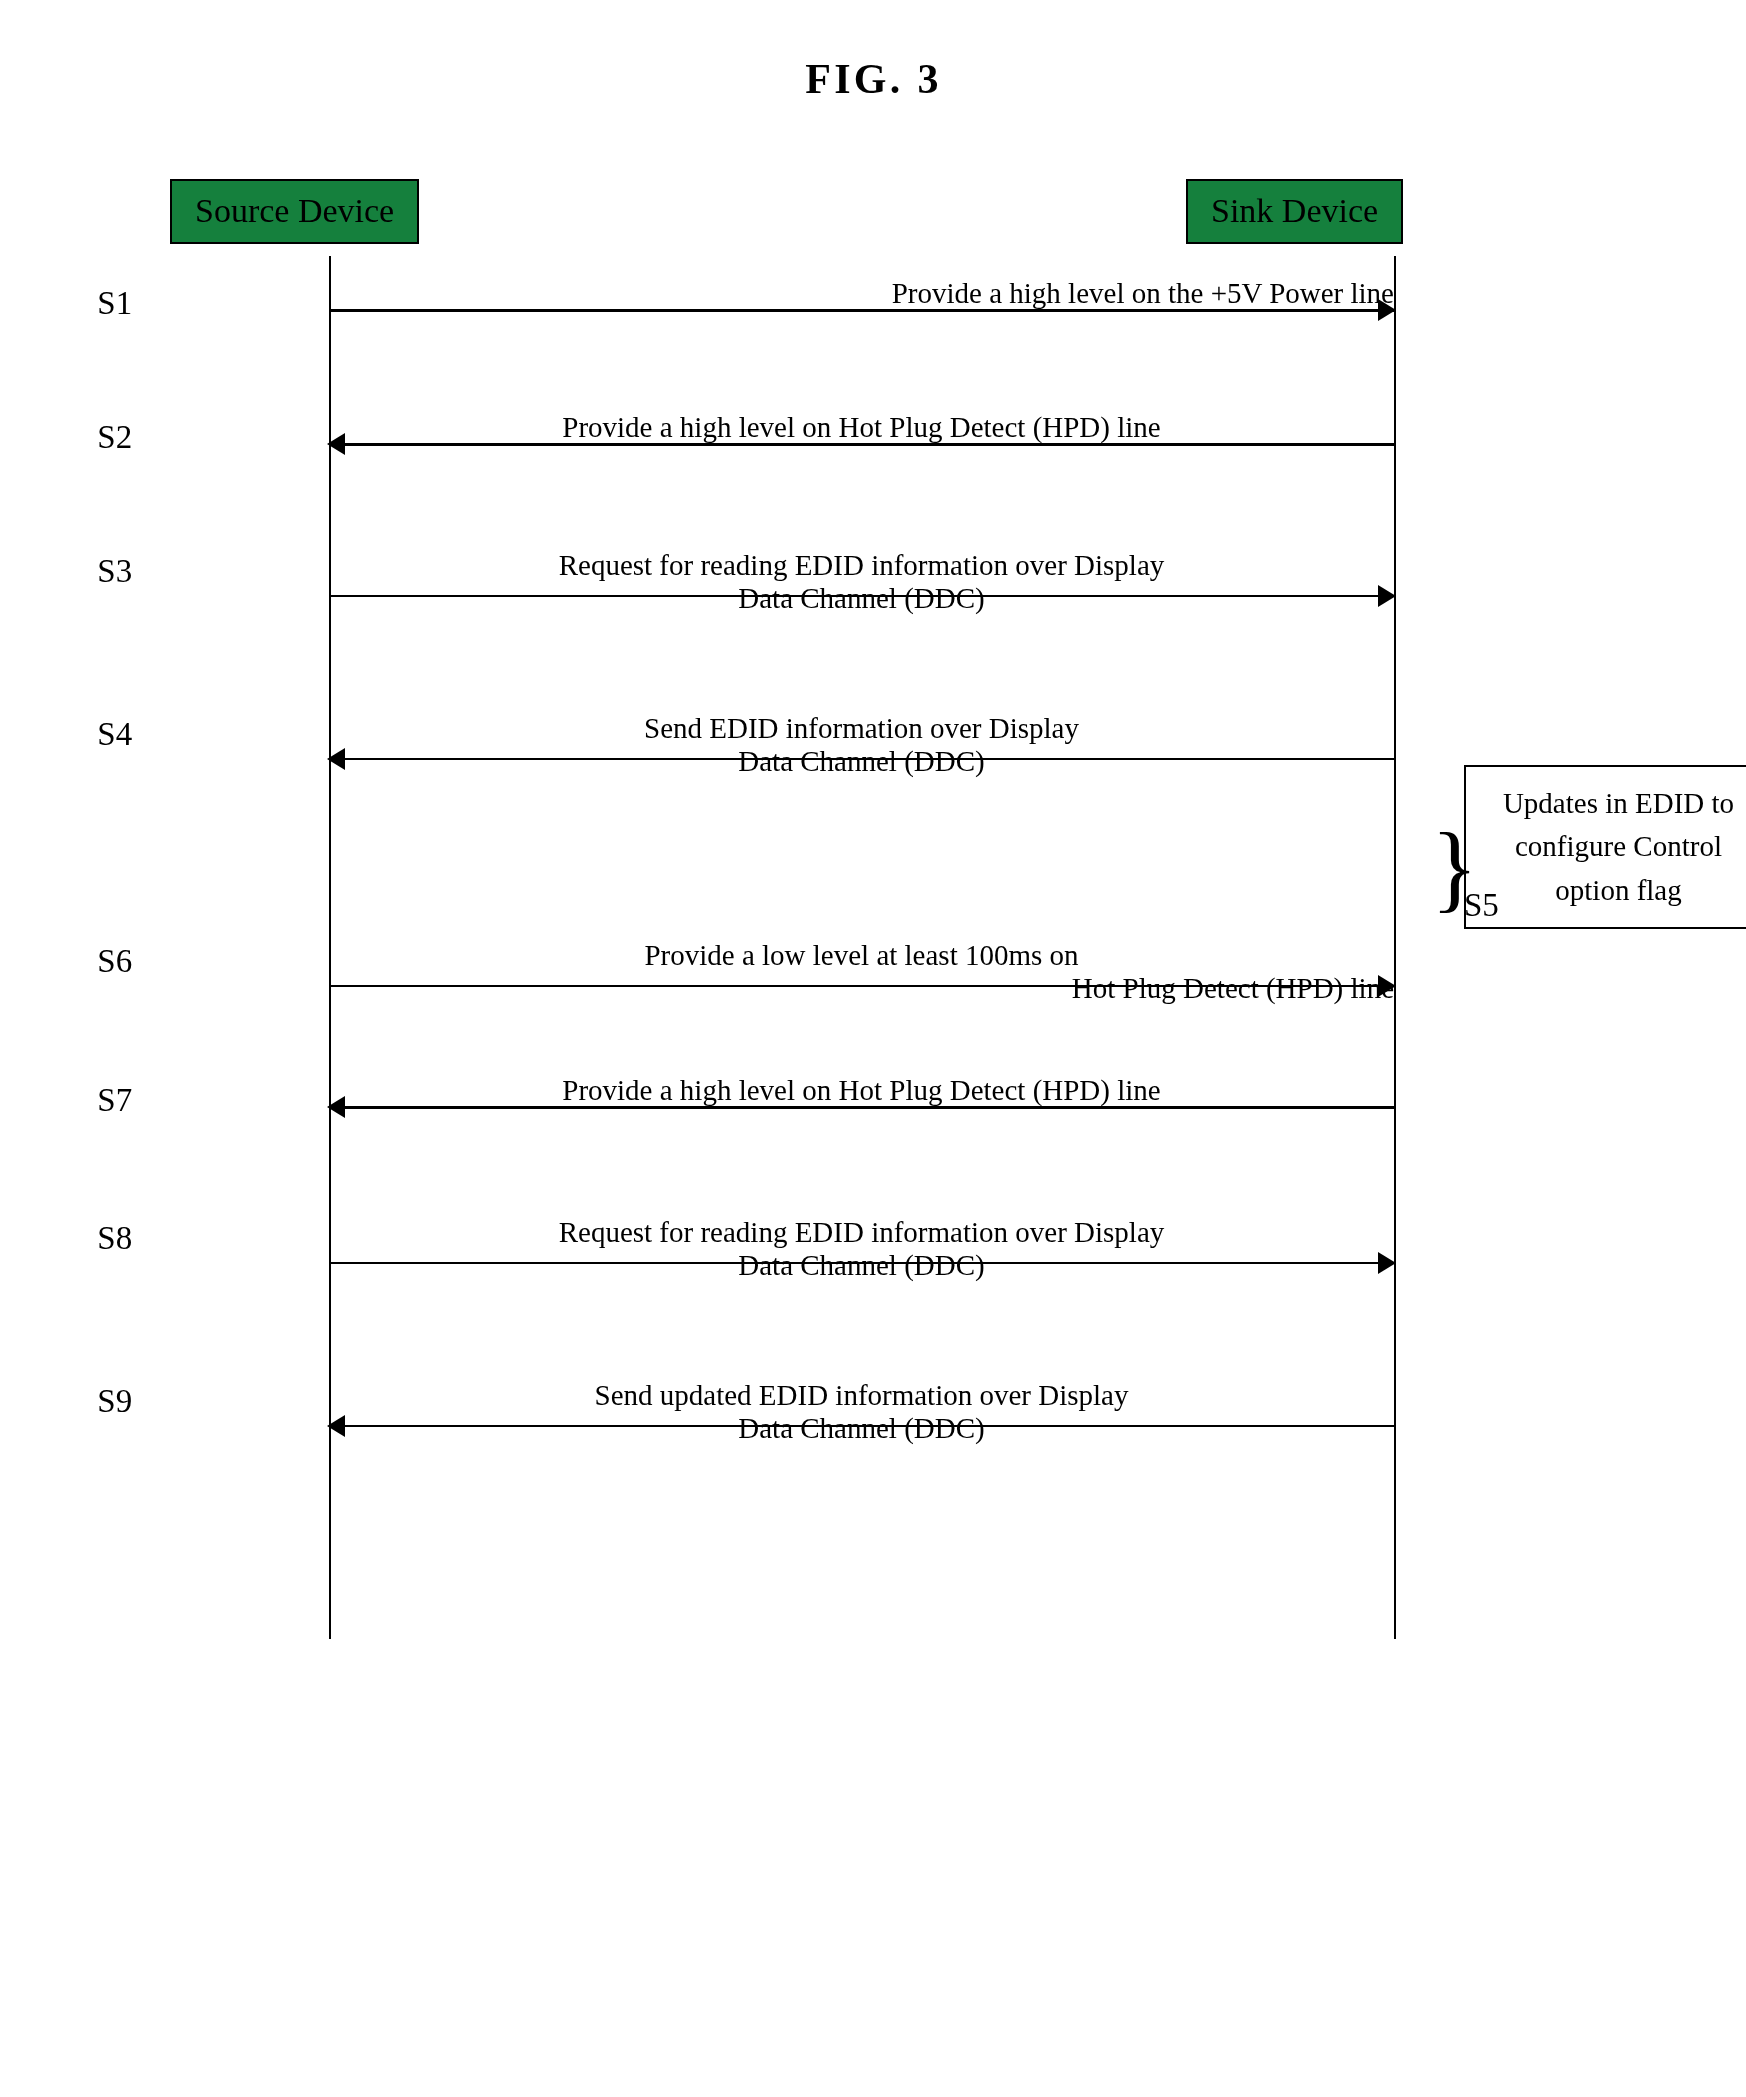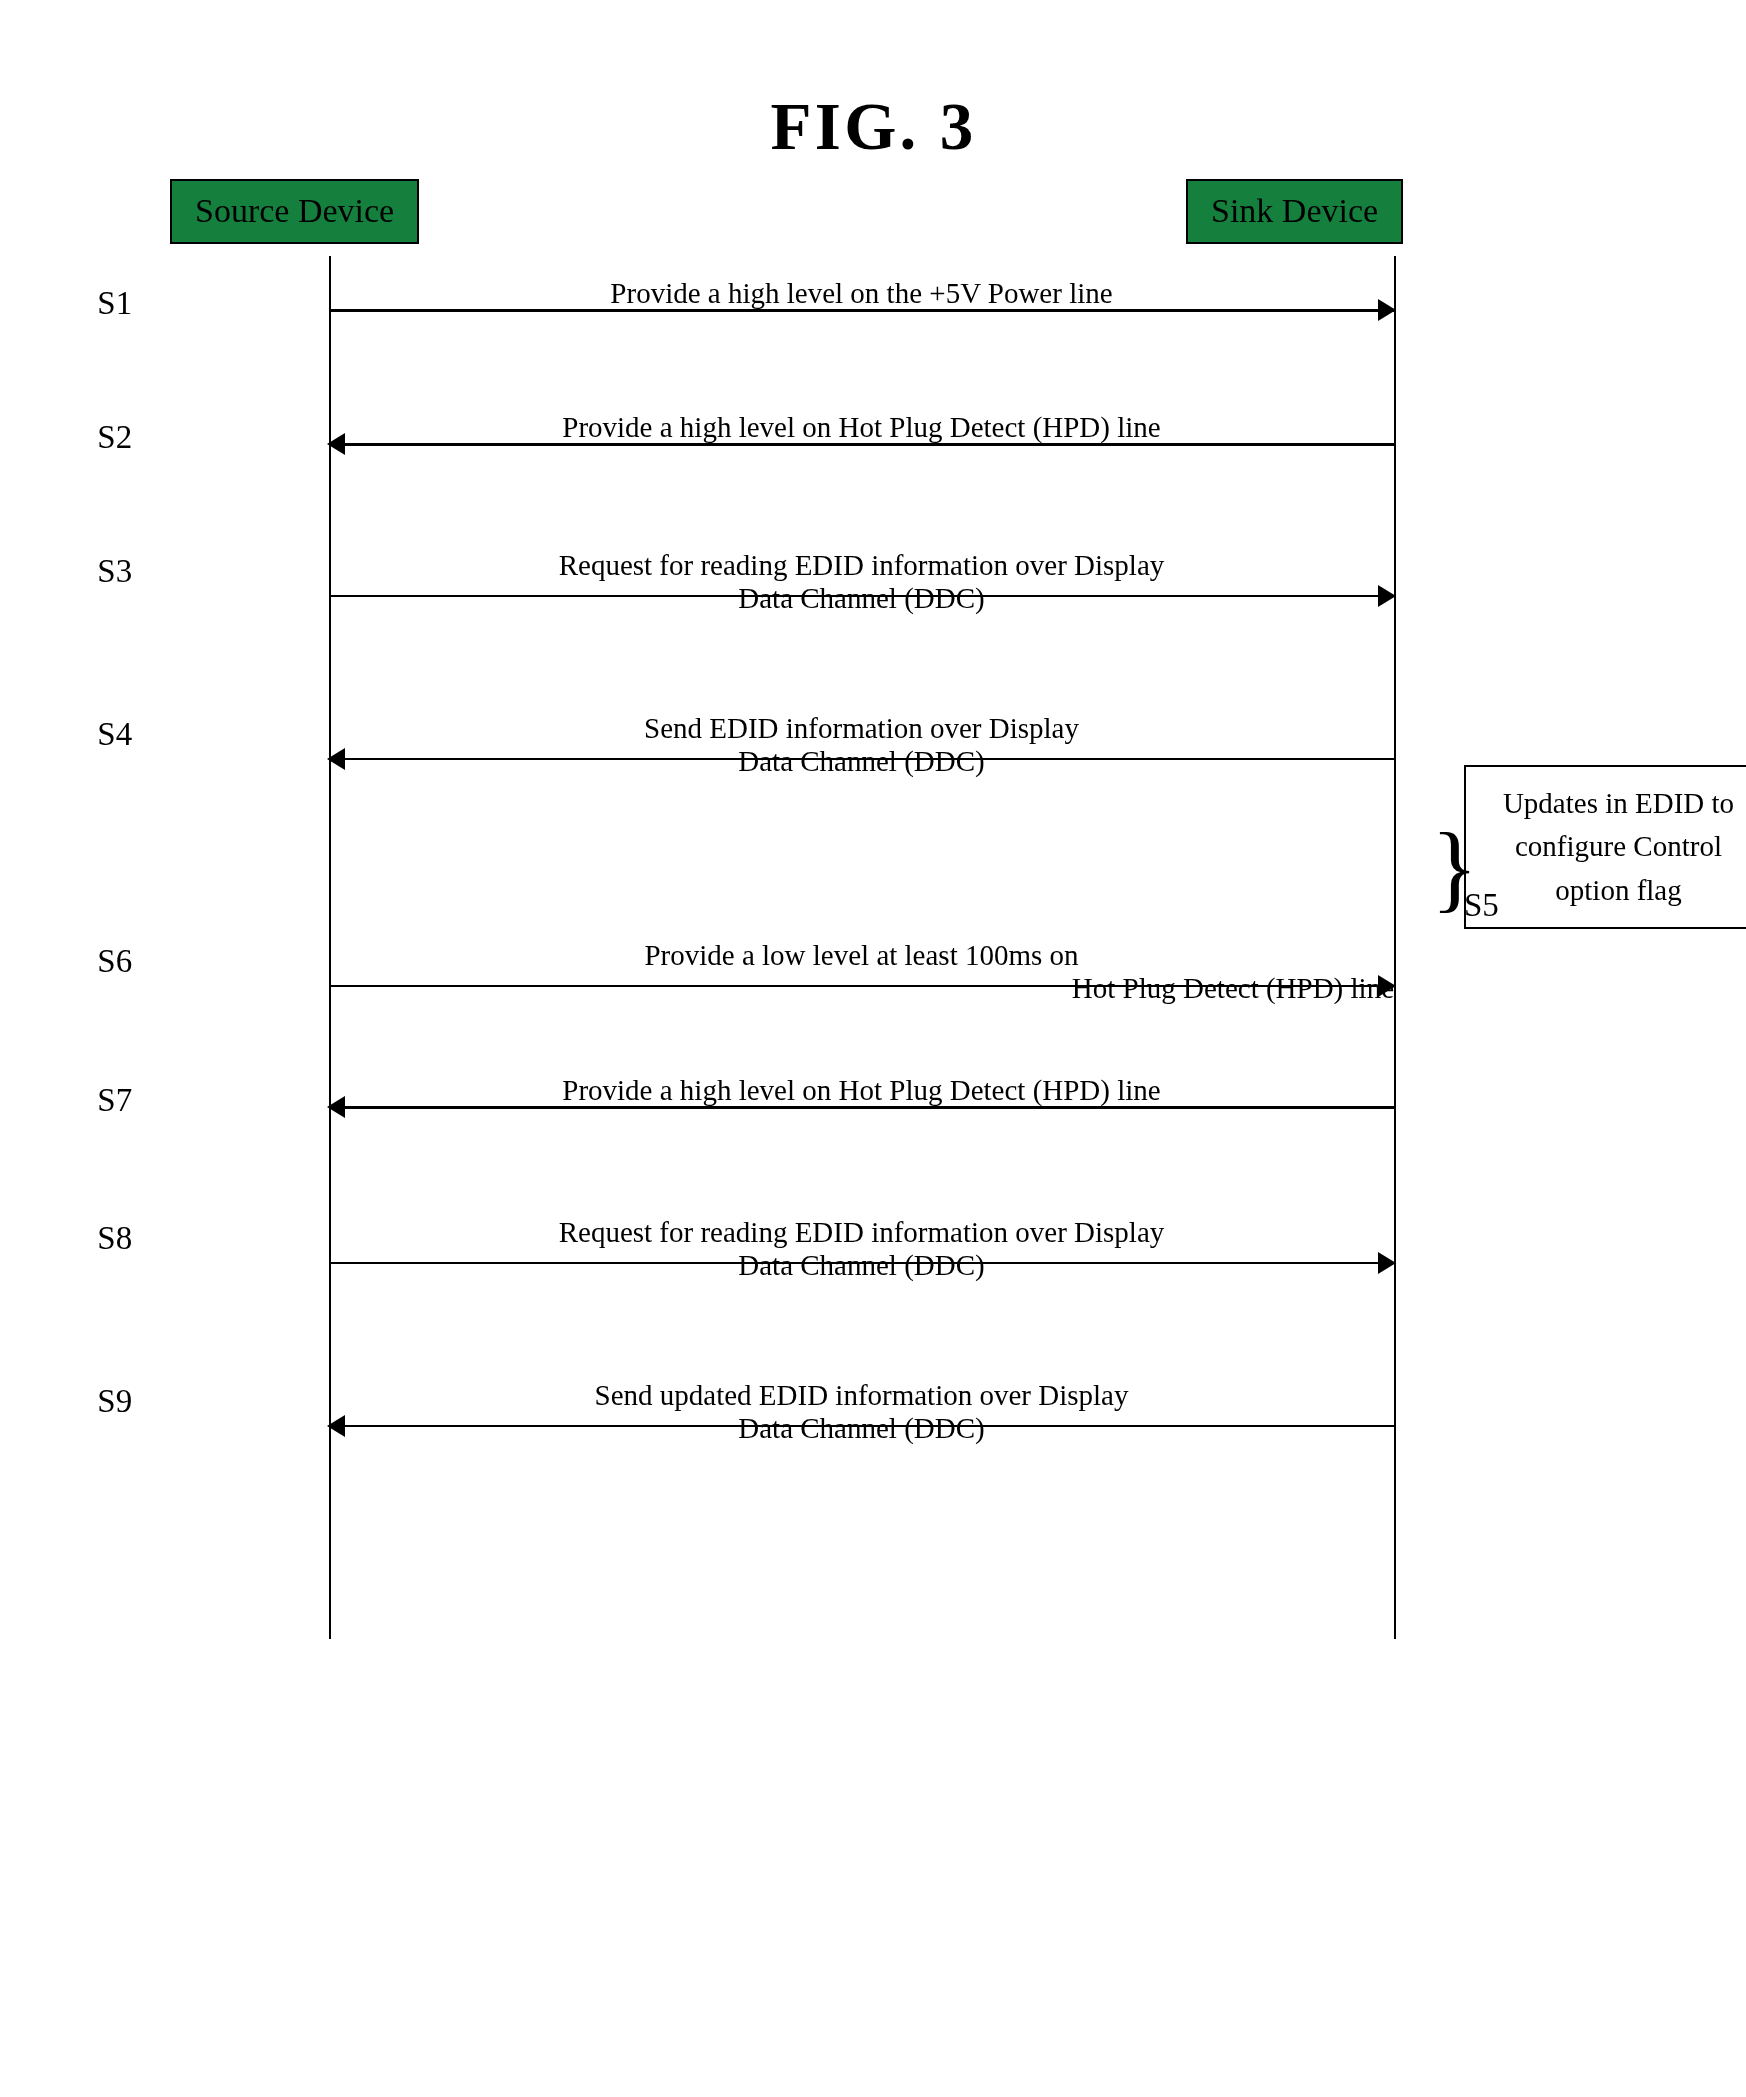--- a/index.html
+++ b/index.html
@@ -8,23 +8,23 @@
       background: #ffffff;
       font-family: 'Times New Roman', Times, serif;
       width: 1747px;
       height: 2097px;
       position: relative;
       overflow: hidden;
     }
 
     .page-title {
       text-align: center;
-      font-size: 67px;
+      font-size: 42px;
       font-weight: bold;
-      padding-top: 88px;
+      padding-top: 55px;
       letter-spacing: 3.3px;
     }
 
     .diagram-container {
       position: absolute;
       top: 179px;
       left: 81px;
       right: 81px;
       bottom: 65px;
     }
@@ -98,21 +98,21 @@
   <div class="lifeline lifeline-source" style="height: 1383px;"></div>
 
   <div class="lifeline lifeline-sink" style="height: 1383px;"></div>
 
   <div style="position:absolute; top:106px; left:0; right:0;">
     <div class="step-label">S1</div>
     <div style="position:absolute; left:248px; right:calc(100% - 1313px); top:0;">
       <div style="position:relative; height:57px;">
         <div style="position:absolute; top:24.4px; left:0; right:0; height:2.4px; background:#000;"></div>
         <div style="position:absolute; top:14px; right:-1.6px; width:0; height:0; border-top:11.4px solid transparent; border-bottom:11.4px solid transparent; border-left:18px solid #000;"></div>
-        <div style="position:absolute; top:-8.1px; left:0; right:0; text-align:center; font-size:29px;">Provide a high level on the +5V Power line</div>
+        <div style="position:absolute; top:-8.1px; left:0; right:0; text-align:right; font-size:29px;">Provide a high level on the +5V Power line</div>
       </div>
     </div>
   </div>
 
   <div style="position:absolute; top:240px; left:0; right:0;">
     <div class="step-label">S2</div>
     <div style="position:absolute; left:248px; right:calc(100% - 1313px); top:0;">
       <div style="position:relative; height:57px;">
         <div style="position:absolute; top:24.4px; left:0; right:0; height:2.4px; background:#000;"></div>
         <div style="position:absolute; top:14px; left:-1.6px; width:0; height:0; border-top:11.4px solid transparent; border-bottom:11.4px solid transparent; border-right:18px solid #000;"></div>

